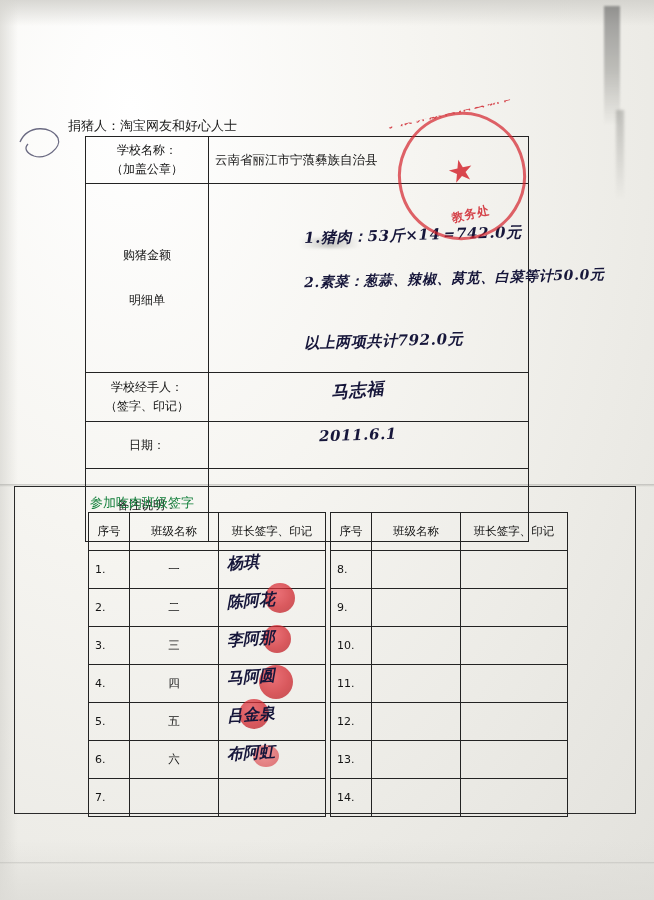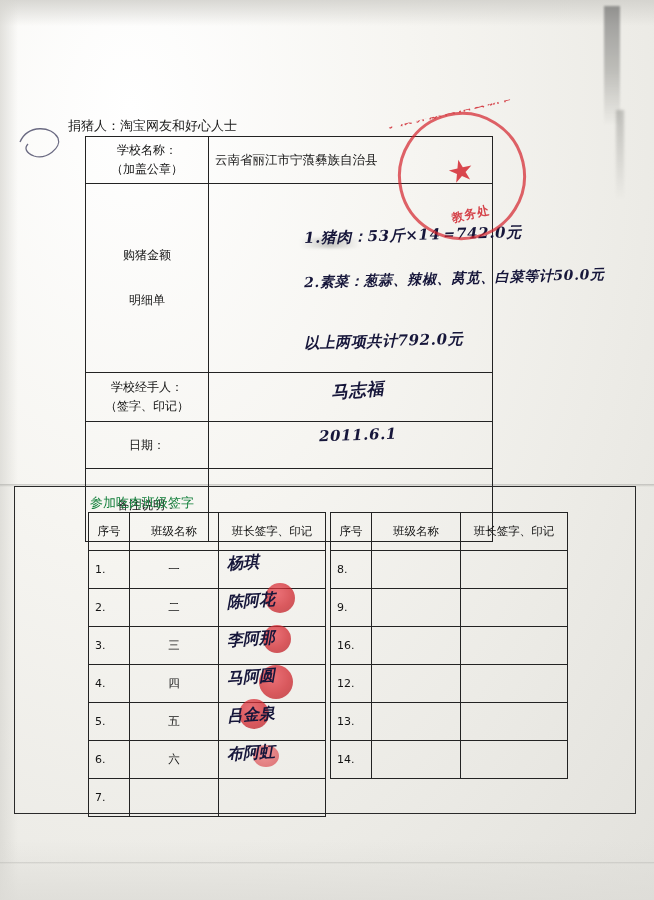--- a/index.html
+++ b/index.html
@@ -103,21 +103,21 @@
     font-size: 13px;
     color: #1b1b1b;
     white-space: nowrap;
   }
 
   
   .main-table {
     position: absolute;
     left: 85px;
     top: 136px;
-    width: 408px;
+    width: 444px;
     border-collapse: collapse;
     table-layout: fixed;
     border-radius: 31px;
   }
   .main-table td {
     border: 1px solid #232323;
     font-family: "DejaVu Sans", sans-serif;
     font-size: 12px;
     color: #141414;
     padding: 4px 6px;
@@ -446,21 +446,26 @@
       <td class="idx">8.</td>
       <td></td>
       <td></td>
     </tr>
     <tr>
       <td class="idx">9.</td>
       <td></td>
       <td></td>
     </tr>
     <tr>
-      <td class="idx">16.</td>
+      <td class="idx">10.</td>
+      <td></td>
+      <td></td>
+    </tr>
+    <tr>
+      <td class="idx">11.</td>
       <td></td>
       <td></td>
     </tr>
     <tr>
       <td class="idx">12.</td>
       <td></td>
       <td></td>
     </tr>
     <tr>
       <td class="idx">13.</td>

